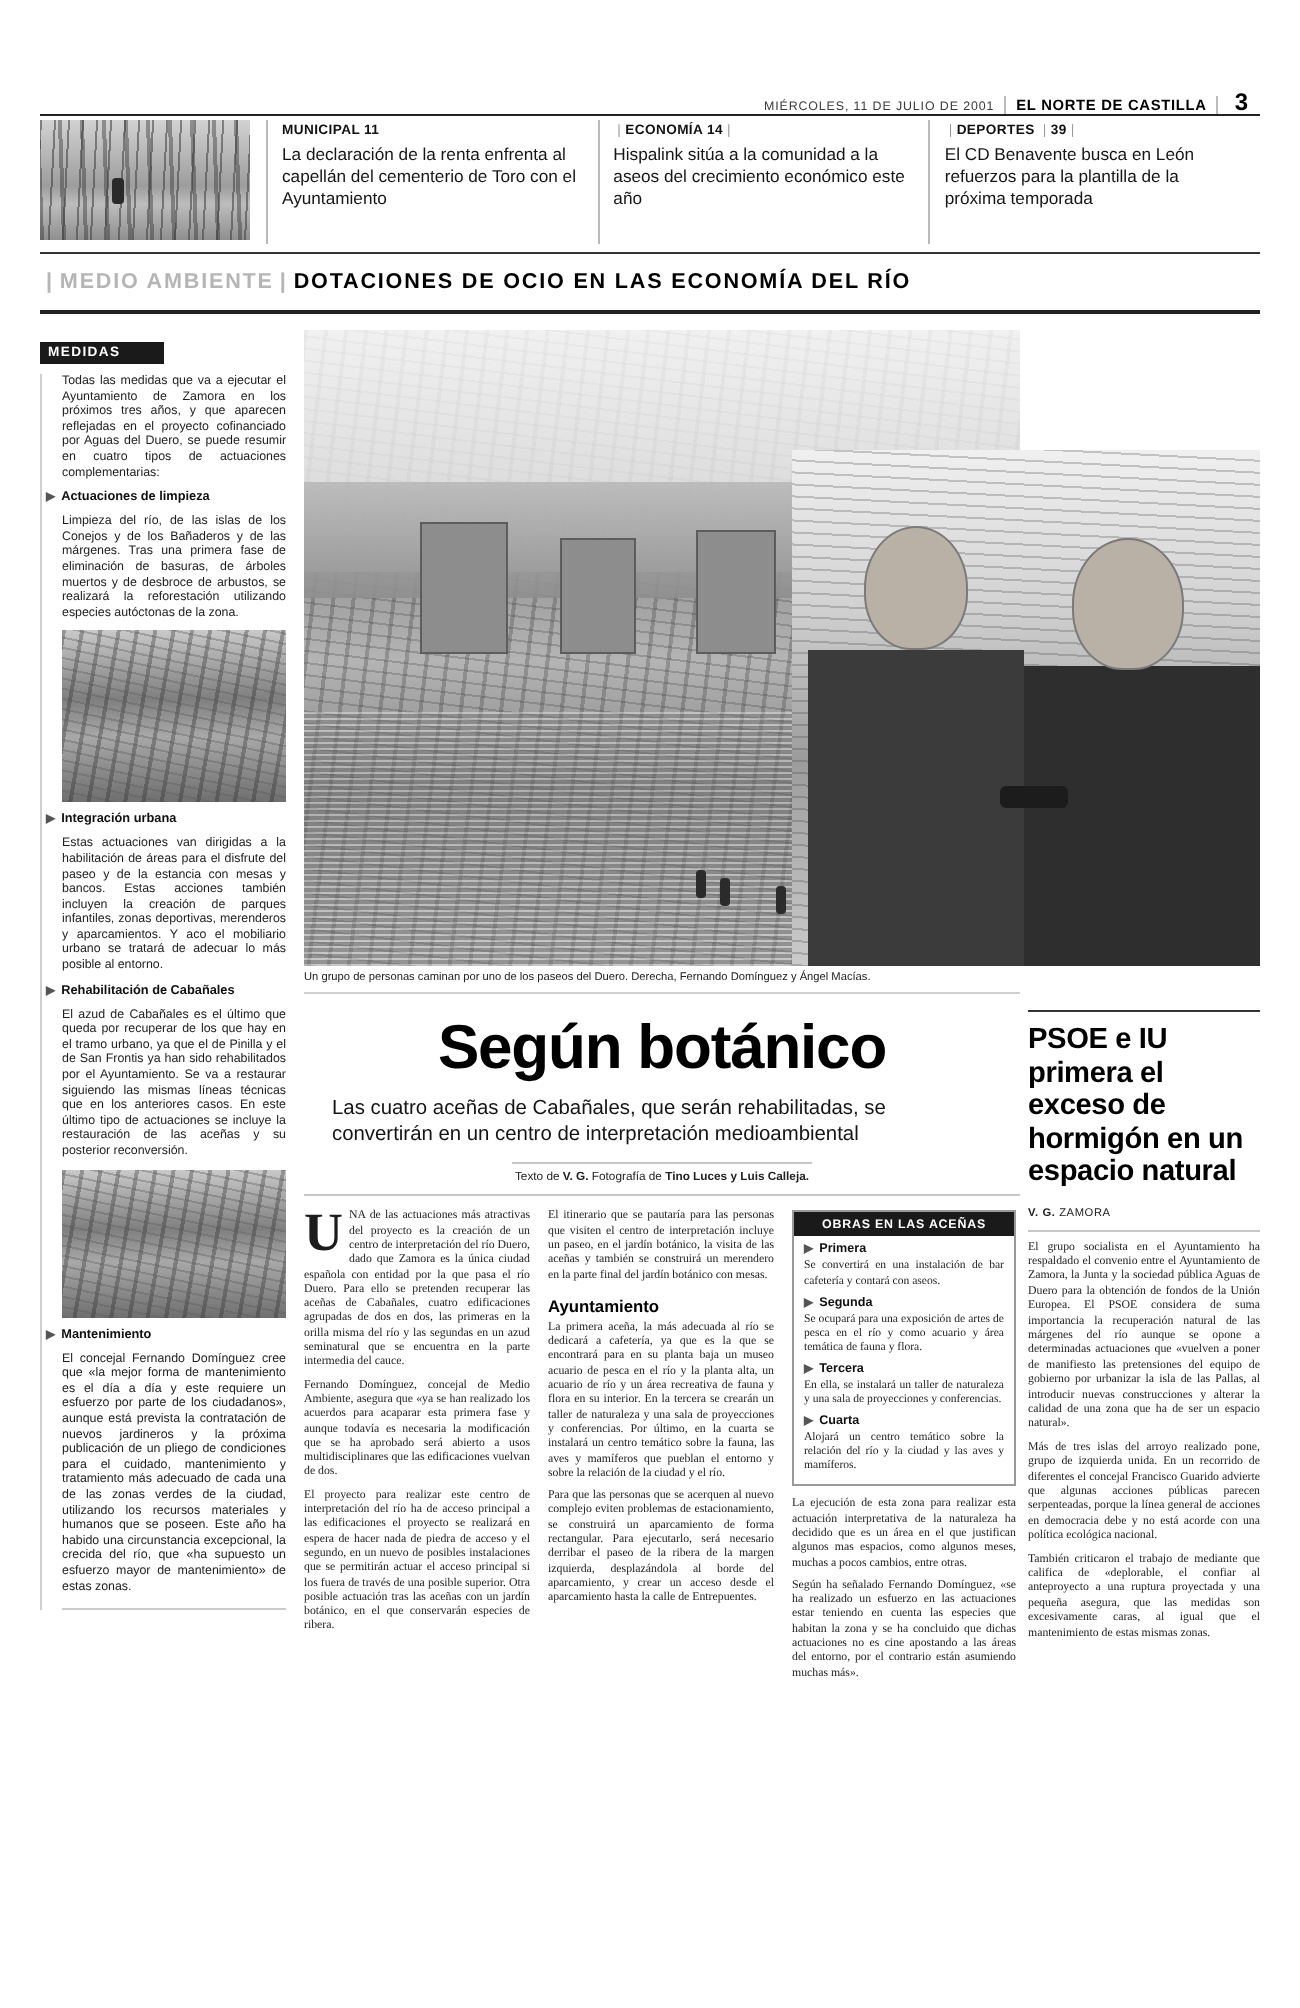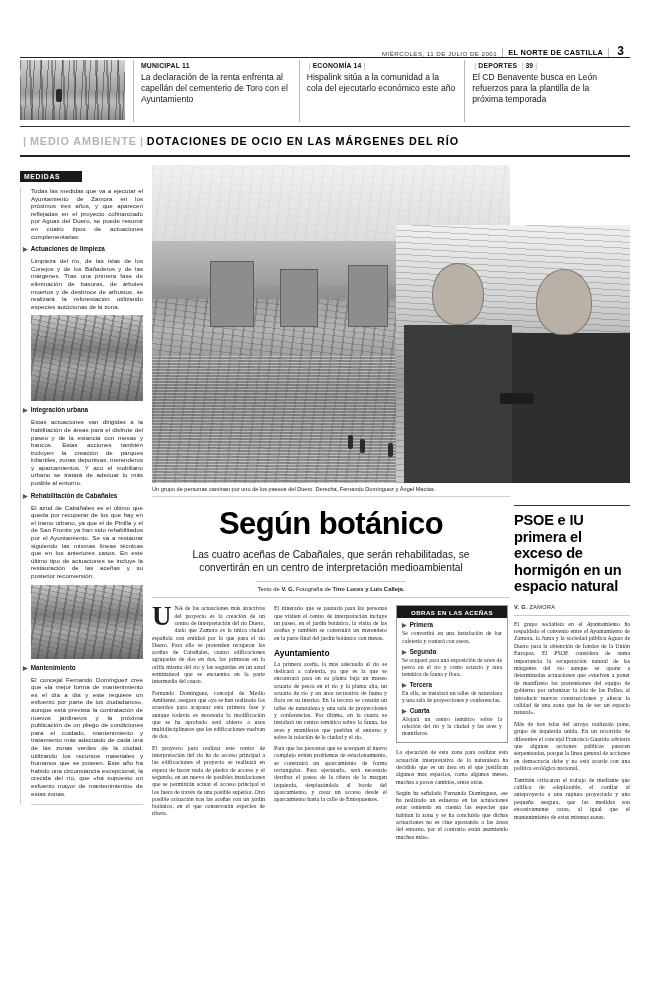--- a/index.html
+++ b/index.html
@@ -148,21 +148,21 @@
     font-size:5.6px; color:#222; margin-top:3px; line-height:7px;
     border-bottom:1px solid #d0d0d0; padding-bottom:3px; width:358px;
   }
 
   
   .headline {
     font-size:31px; font-weight:bold; text-align:center; letter-spacing:-.6px;
     margin-top:11px; color:#000; line-height:32px;
   }
   .subhead {
-    font-size:10.2px; text-align:center; line-height:13.2px; margin-top:8px;
+    font-size:10.2px; line-height:13.2px; margin-top:8px;
     color:#151515; padding:0 14px;
   }
   .byline-rule { width:150px; height:1px; background:#c8c8c8; margin:7px auto 0; }
   .byline { font-size:5.9px; text-align:center; margin-top:4px; color:#222; }
   .byline b { font-weight:bold; }
   .byline-rule2 { width:358px; height:1px; background:#c8c8c8; margin:5px auto 0; }
 
   
   .art-cols { display:flex; gap:9px; margin-top:7px; }
   .art-col { width:113px; }
@@ -224,38 +224,38 @@
         <span class="num">11</span>
       </div>
       <div class="teaser-body">La declaración de la renta enfrenta al capellán del cementerio de Toro con el Ayuntamiento</div>
     </div>
 
     <div class="teaser">
       <div class="teaser-kicker">
         <span class="bar">|</span><span>ECONOMÍA</span>
         <span class="num">14</span><span class="bar">|</span>
       </div>
-      <div class="teaser-body">Hispalink sitúa a la comunidad a la cola del ejecutarlo económico este año</div>
+      <div class="teaser-body">Hispalink sitúa a la comunidad a la aseos del crecimiento económico este año</div>
     </div>
 
     <div class="teaser">
       <div class="teaser-kicker">
         <span class="bar">|</span><span>DEPORTES</span>
         <span class="bar">|</span><span class="num">39</span><span class="bar">|</span>
       </div>
       <div class="teaser-body">El CD Benavente busca en León refuerzos para la plantilla de la próxima temporada</div>
     </div>
   </div>
 
   <div class="rule-sec-top"></div>
   <div class="section-bar">
     <span class="pipe">|</span>
     <span class="kicker">MEDIO AMBIENTE</span>
     <span class="pipe">|</span>
-    <span class="title">DOTACIONES DE OCIO EN LAS MÁRGENES DEL RÍO</span>
+    <span class="title">DOTACIONES DE OCIO EN LAS ECONOMÍA DEL RÍO</span>
   </div>
   <div class="rule-sec-bot"></div>
 
   <div class="col-left">
     <div class="measures-hd">MEDIDAS</div>
     <div class="measures-box">
       <div class="m-para">Todas las medidas que va a ejecutar el Ayuntamiento de Zamora en los próximos tres años, y que aparecen reflejadas en el proyecto cofinanciado por Aguas del Duero, se puede resumir en cuatro tipos de actuaciones complementarias:</div>
 
       <div class="m-item">
         <div class="m-item-hd">

